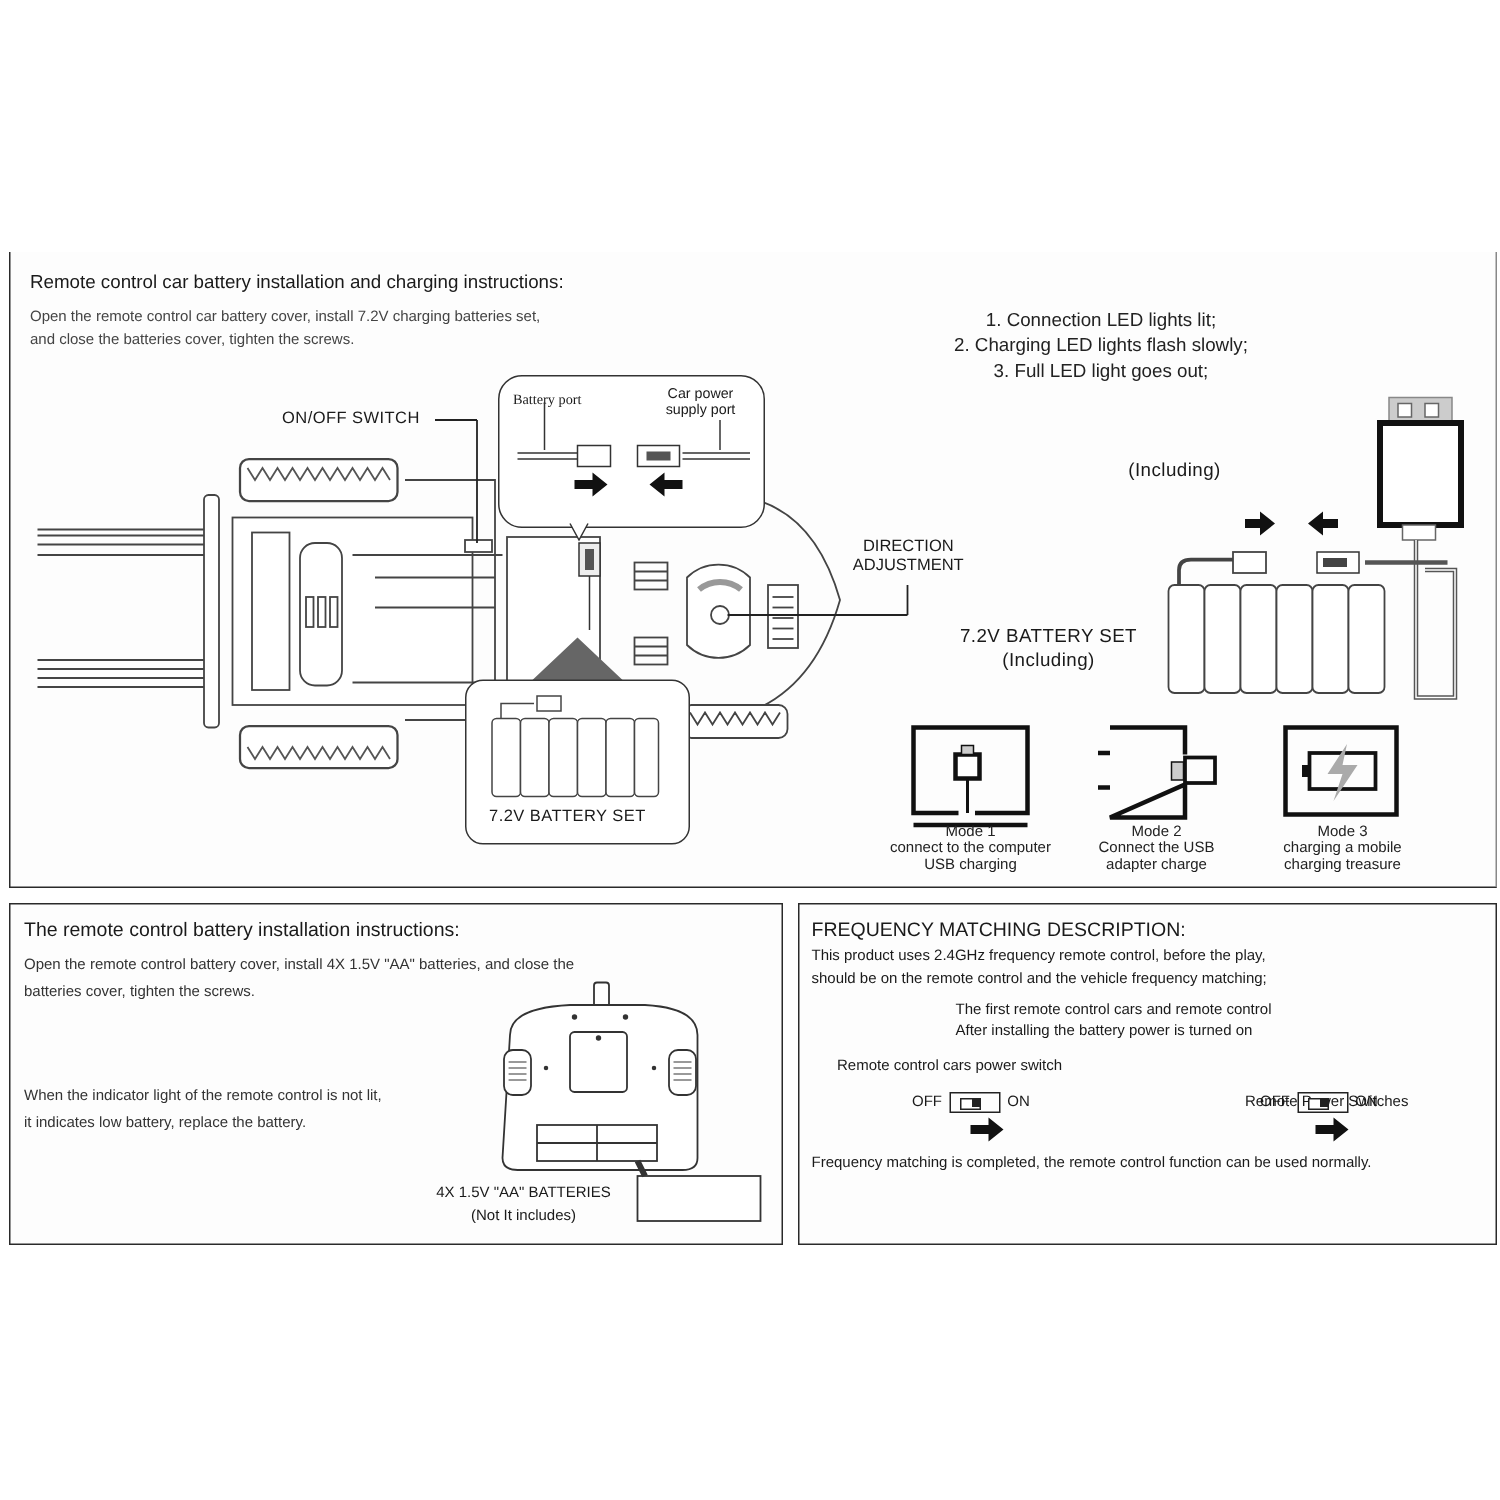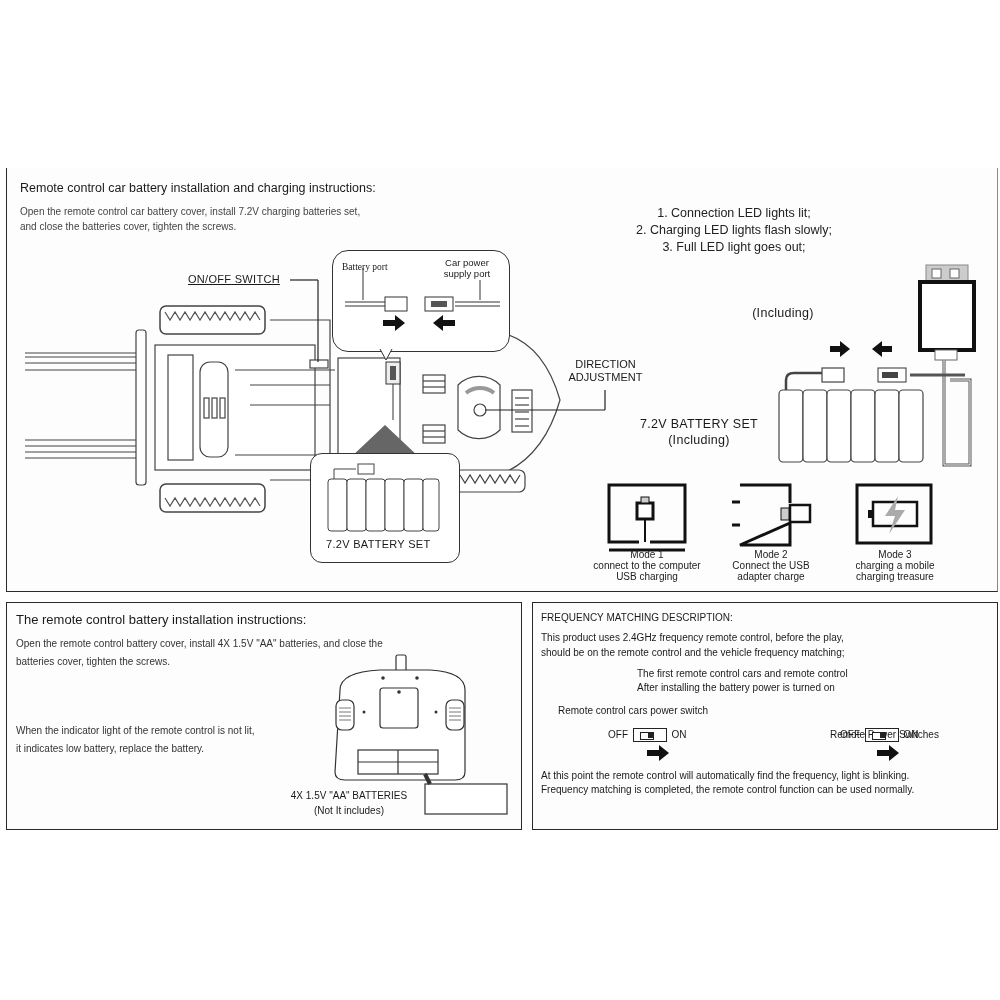--- a/index.html
+++ b/index.html
@@ -111,21 +111,21 @@
     <rect x="425" y="297" width="28" height="14" fill="#fff"></rect>
     <line x1="363" y1="268" x2="363" y2="300"></line>
       <line x1="480" y1="280" x2="480" y2="300"></line>
   </g>
   <rect x="431" y="301" width="16" height="6" fill="#555"></rect>
   <path d="M383 320 h12 v-5 l10 8 l-10 8 v-5 h-12 Z" fill="#111"></path>
   <path d="M455 320 h-12 v-5 l-10 8 l10 8 v-5 h12 Z" fill="#111"></path>
   <path d="M380 349 L386 360 L392 349" fill="#fff" stroke="#333"></path>
 </svg>
 
-<div class="abs" style="left:188px; top:273px; font-size:11px; letter-spacing:0.3px;text-decoration:underline;">ON/OFF SWITCH</div>
+<div class="abs" style="left:188px; top:273px; font-size:11px; letter-spacing:0.3px;">ON/OFF SWITCH</div>
 <div class="abs center" style="left:558px; top:358px; width:95px; font-size:11px; line-height:13px;">
   <div>DIRECTION</div>
   <div>ADJUSTMENT</div>
 </div>
 
 <div class="abs" style="left:310px; top:453px; width:148px; height:108px; border:1.3px solid #333; border-radius:12px; background:#fff;"></div>
 <svg style="left:0; top:0;" width="1000" height="600">
   <g stroke="#444" stroke-width="1" fill="#fff">
     <rect x="328" y="479" width="19" height="52" rx="3"></rect>
       <rect x="347" y="479" width="19" height="52" rx="3"></rect>
@@ -251,21 +251,21 @@
       <line x1="449" y1="720" x2="461" y2="720"></line>
   </g>
   <path d="M425 774 l5 10" stroke="#333" stroke-width="4"></path>
 </svg>
 <div class="abs center" style="left:274px; top:788px; width:150px; font-size:10px; line-height:15px;">
   <div>4X 1.5V "AA" BATTERIES</div>
   <div>(Not It includes)</div>
 </div>
 
 <div class="panel" style="left:532px; top:602px; width:466px; height:228px;"></div>
-<div class="abs h-bold" style="left:541px; top:612px; font-size:10px;">FREQUENCY MATCHING DESCRIPTION:</div>
+<div class="abs h-bold" style="left:541px; top:612px; font-size:13px;">FREQUENCY MATCHING DESCRIPTION:</div>
 <div class="abs" style="left:541px; top:632px; font-size:10px;">This product uses 2.4GHz frequency remote control, before the play,</div>
 <div class="abs" style="left:541px; top:647px; font-size:10px;">should be on the remote control and the vehicle frequency matching;</div>
 <div class="abs" style="left:637px; top:668px; font-size:10px;">The first remote control cars and remote control</div>
 <div class="abs" style="left:637px; top:682px; font-size:10px;">After installing the battery power is turned on</div>
 
 <div class="abs" style="left:558px; top:705px; font-size:10px;">Remote control cars power switch</div>
 <div class="abs" style="left:830px; top:705px; font-size:10px;margin-top:24px;">Remote Power Switches</div>
 
 <div class="abs" style="left:608px; top:728px; font-size:10px;">
   <span>OFF</span>
@@ -282,15 +282,14 @@
     <span style="position:absolute; left:14px; top:3px; width:6px; height:6px; background:#222;"></span>
   </span>
   <span>ON</span>
 </div>
 <svg style="left:0; top:0;" width="1000" height="1000">
   <path d="M647 750 h12 v-5 l10 8 l-10 8 v-5 h-12 Z" fill="#111"></path>
   <path d="M877 750 h12 v-5 l10 8 l-10 8 v-5 h-12 Z" fill="#111"></path>
 </svg>
 
 <div class="abs" style="left:541px; top:769px; font-size:10px; line-height:14px;">
-  <div>At this point the remote control will automatically find the frequency, light is blinking.</div>
   <div>Frequency matching is completed, the remote control function can be used normally.</div>
 </div>
 
 </body></html>

